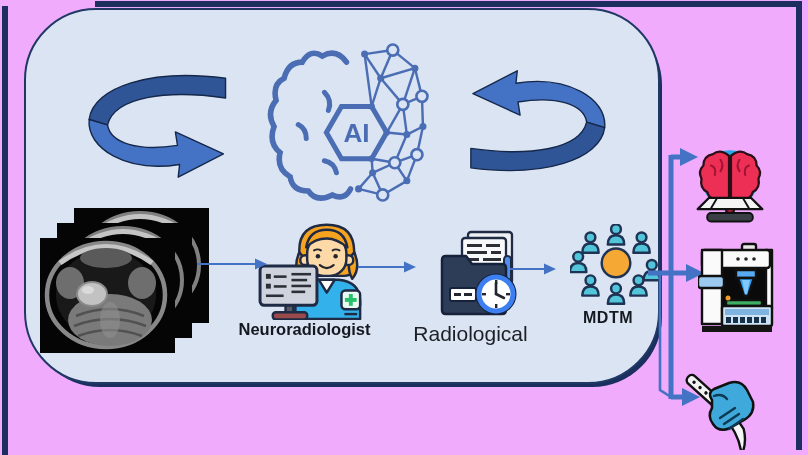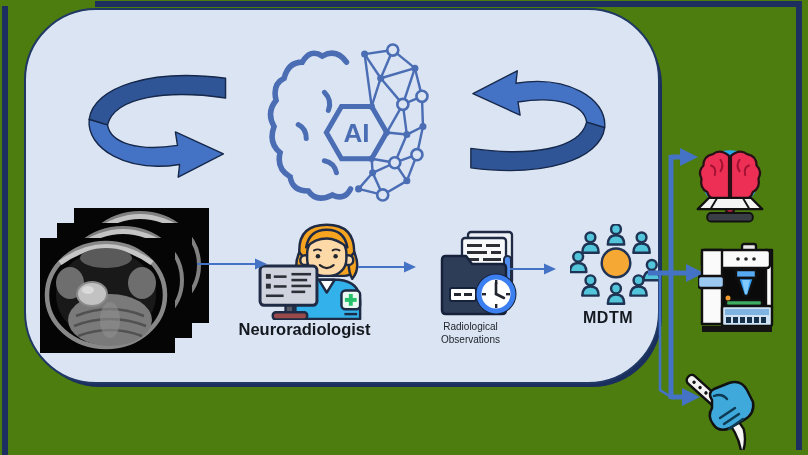--- a/index.html
+++ b/index.html
@@ -1,29 +1,29 @@
 <!DOCTYPE html>
 <html><head>
 <meta charset="utf-8">
 <style>
   html,body{margin:0;padding:0;background:#000;}
-  #stage{position:relative;width:808px;height:455px;background:#4d7c0f;overflow:hidden;
+  #stage{position:relative;width:808px;height:455px;background:#f0abfc;overflow:hidden;
          font-family:"Liberation Sans",sans-serif;text-decoration:underline;}
   .abs{position:absolute;}
   
   .frame-left {left:2px;top:6px;width:6px;height:449px;background:#1c2f5e;}
   .frame-top  {left:95px;top:1px;width:707px;height:6px;background:#1c2f5e;}
   .frame-right{left:796px;top:1px;width:6px;height:449px;background:#1c2f5e;}
   
   .panel{left:24px;top:8px;width:632px;height:372px;background:#dbe4f3;
          border:2.5px solid #1f3864;border-radius:72px;
          box-shadow:4px 5px 0 -2px #1b2f5e;}
   .label{position:absolute;text-align:center;color:#14181f;}
   .lbl-neuro{left:222px;top:320px;width:165px;font-size:16.5px;font-weight:bold;}
-  .lbl-obs{left:398px;top:321px;width:145px;font-size:10px;line-height:1.25;color:#1c2026;}
+  .lbl-obs{left:398px;top:321px;width:145px;font-size:21px;line-height:1.25;color:#1c2026;}
   .lbl-mdtm{left:558px;top:309px;width:100px;font-size:16px;font-weight:bold;letter-spacing:.5px;}
   .mri-card{position:absolute;width:135px;height:115px;background:#050505;}
 </style>
 </head>
 <body>
 
 <div id="stage">
 
   <div class="abs frame-left"></div>
   <div class="abs frame-top"></div>
@@ -321,17 +321,16 @@
       <path d="M 36 52 L 51 42"></path>
         <path d="M 40 58 L 55 48"></path>
         <path d="M 45 63 L 59 53"></path>
       <path d="M 30 30 Q 38 27 43 33"></path>
     </g>
   </svg>
 
   <div class="label lbl-neuro">Neuroradiologist</div>
   <div class="label lbl-obs">
     <span>Radiological</span><br>
-    <span>Observations</span>
   </div>
   <div class="label lbl-mdtm">MDTM</div>
 
 </div>
 
 </body></html>

